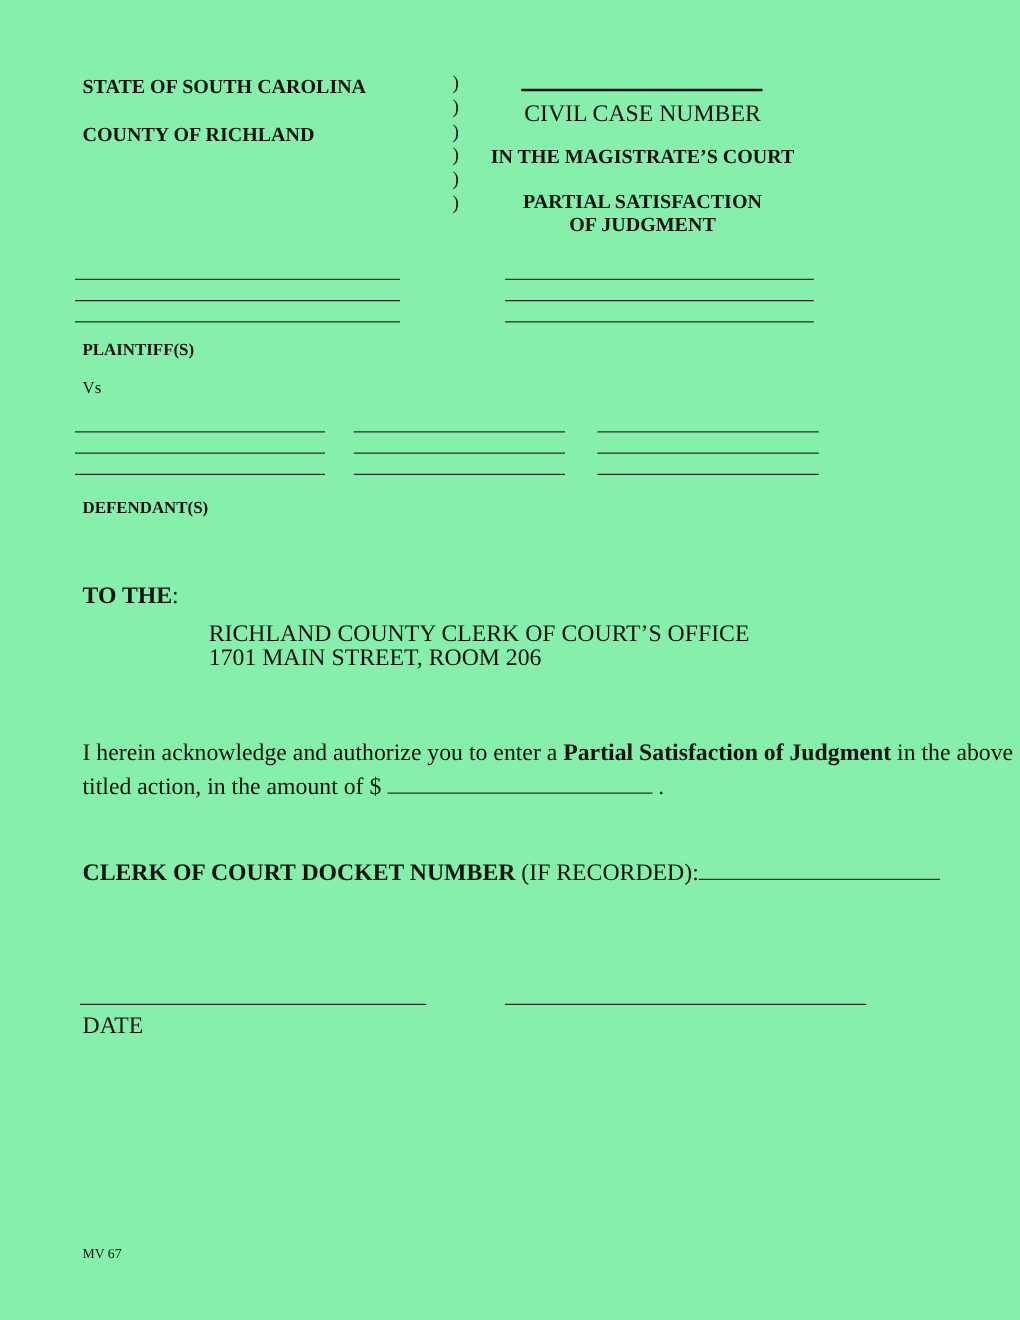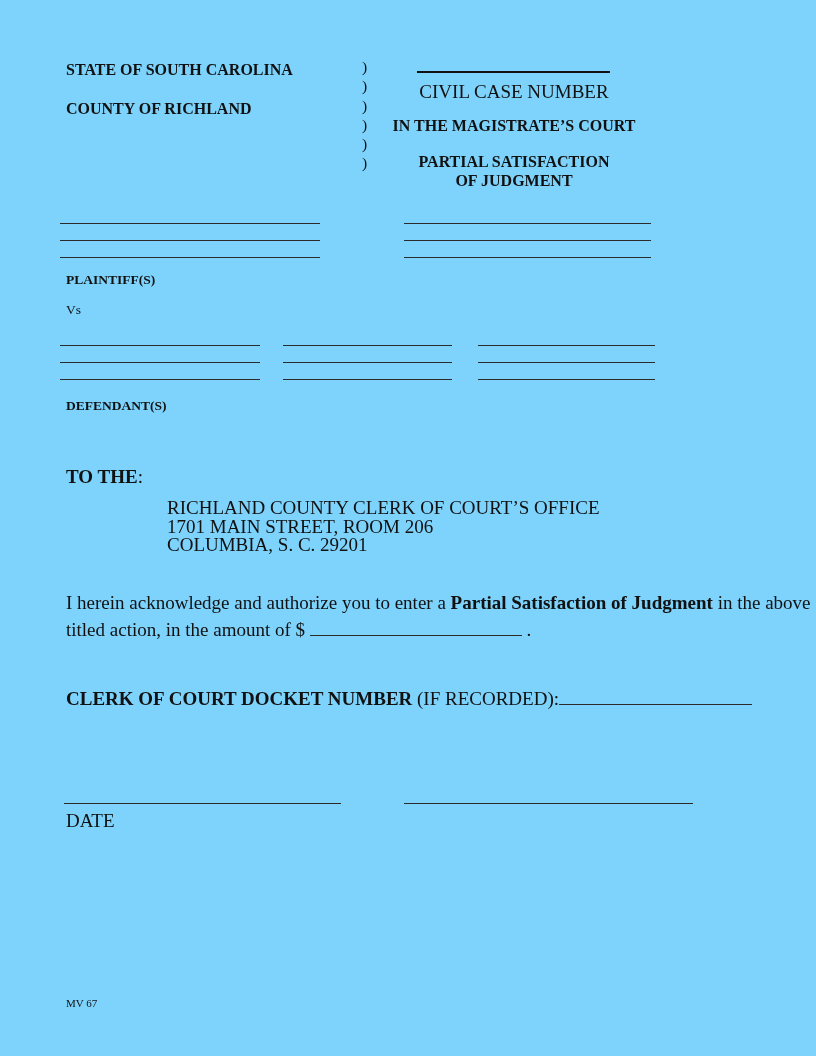--- a/index.html
+++ b/index.html
@@ -4,21 +4,21 @@
 <style>
   html, body {
     margin: 0;
     padding: 0;
     background: #ffffff;
   }
   .page {
     position: relative;
     width: 816px;
     height: 1056px;
-    background: #7dd3fc;
+    background: #86efac;
     font-family: "Liberation Serif", "DejaVu Serif", serif;
     color: #111111;
     overflow: hidden;
   }
   .abs { position: absolute; }
   .hb  { font-weight: bold; font-size: 16px; white-space: nowrap; }
   .r15 { font-size: 19px; white-space: nowrap; }
   .sb  { font-weight: bold; font-size: 13.5px; white-space: nowrap; }
   .r13 { font-size: 13.5px; white-space: nowrap; }
   .bold { font-weight: bold; }
@@ -93,21 +93,20 @@
   <div class="rule" style="left:478px; top:362px; width:177px"></div>
   <div class="rule" style="left:478px; top:379px; width:177px"></div>
 
   <div class="abs sb" style="left:66px; top:398px">DEFENDANT(S)</div>
 
   <div class="abs r15" style="left:66px; top:466px"><span class="bold">TO THE</span><span>:</span></div>
 
   <div class="abs r15 addr" style="left:167px; top:499px">
     <div>RICHLAND COUNTY CLERK OF COURT’S OFFICE</div>
     <div>1701 MAIN STREET, ROOM 206</div>
-    <div>COLUMBIA, S. C. 29201</div>
   </div>
 
   <div class="abs r15" style="left:66px; top:592px"><span>I herein acknowledge and authorize you to enter a </span><span class="bold">Partial Satisfaction of Judgment</span><span> in the above</span></div>
 
   <div class="abs r15" style="left:66px; top:619px"><span>titled action, in the amount of $ </span><span class="blank" style="width:212px"></span><span> .</span></div>
 
   <div class="abs r15" style="left:66px; top:688px"><span class="bold">CLERK OF COURT DOCKET NUMBER</span><span> (IF RECORDED):</span><span class="blank" style="width:193px"></span></div>
 
   <div class="rule" style="left:64px; top:803px; width:277px"></div>
   <div class="rule" style="left:404px; top:803px; width:289px"></div>

